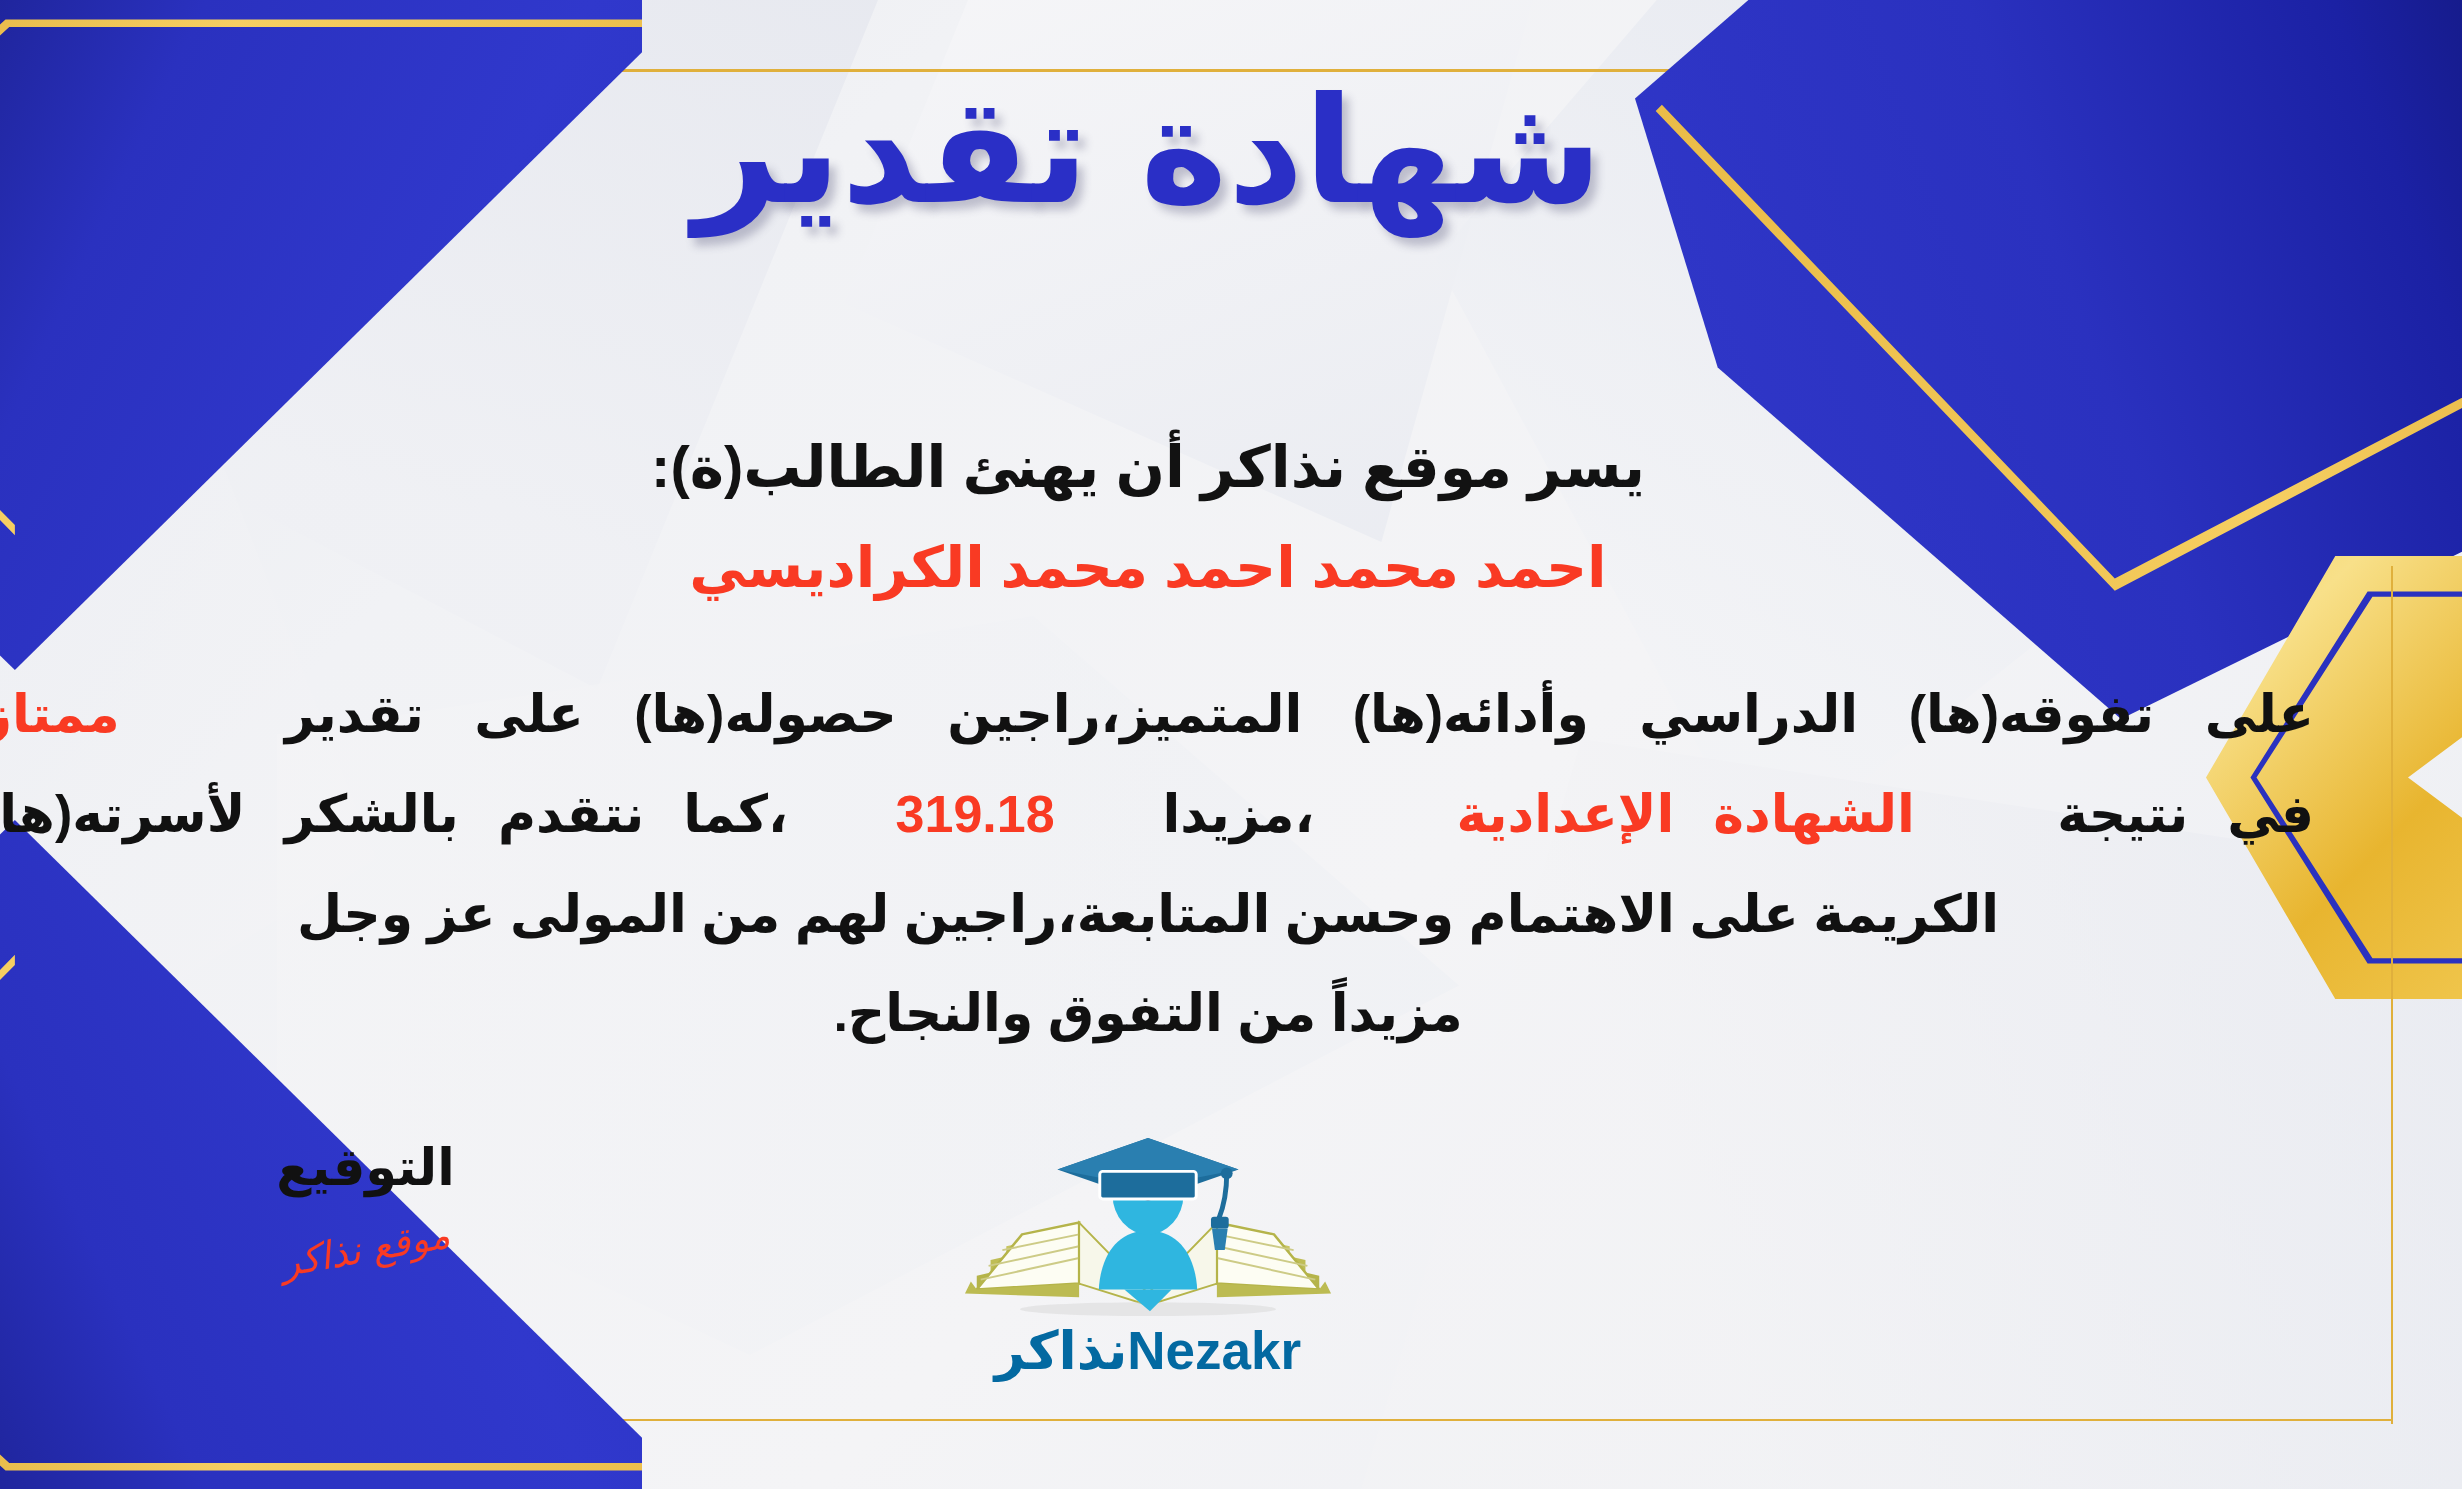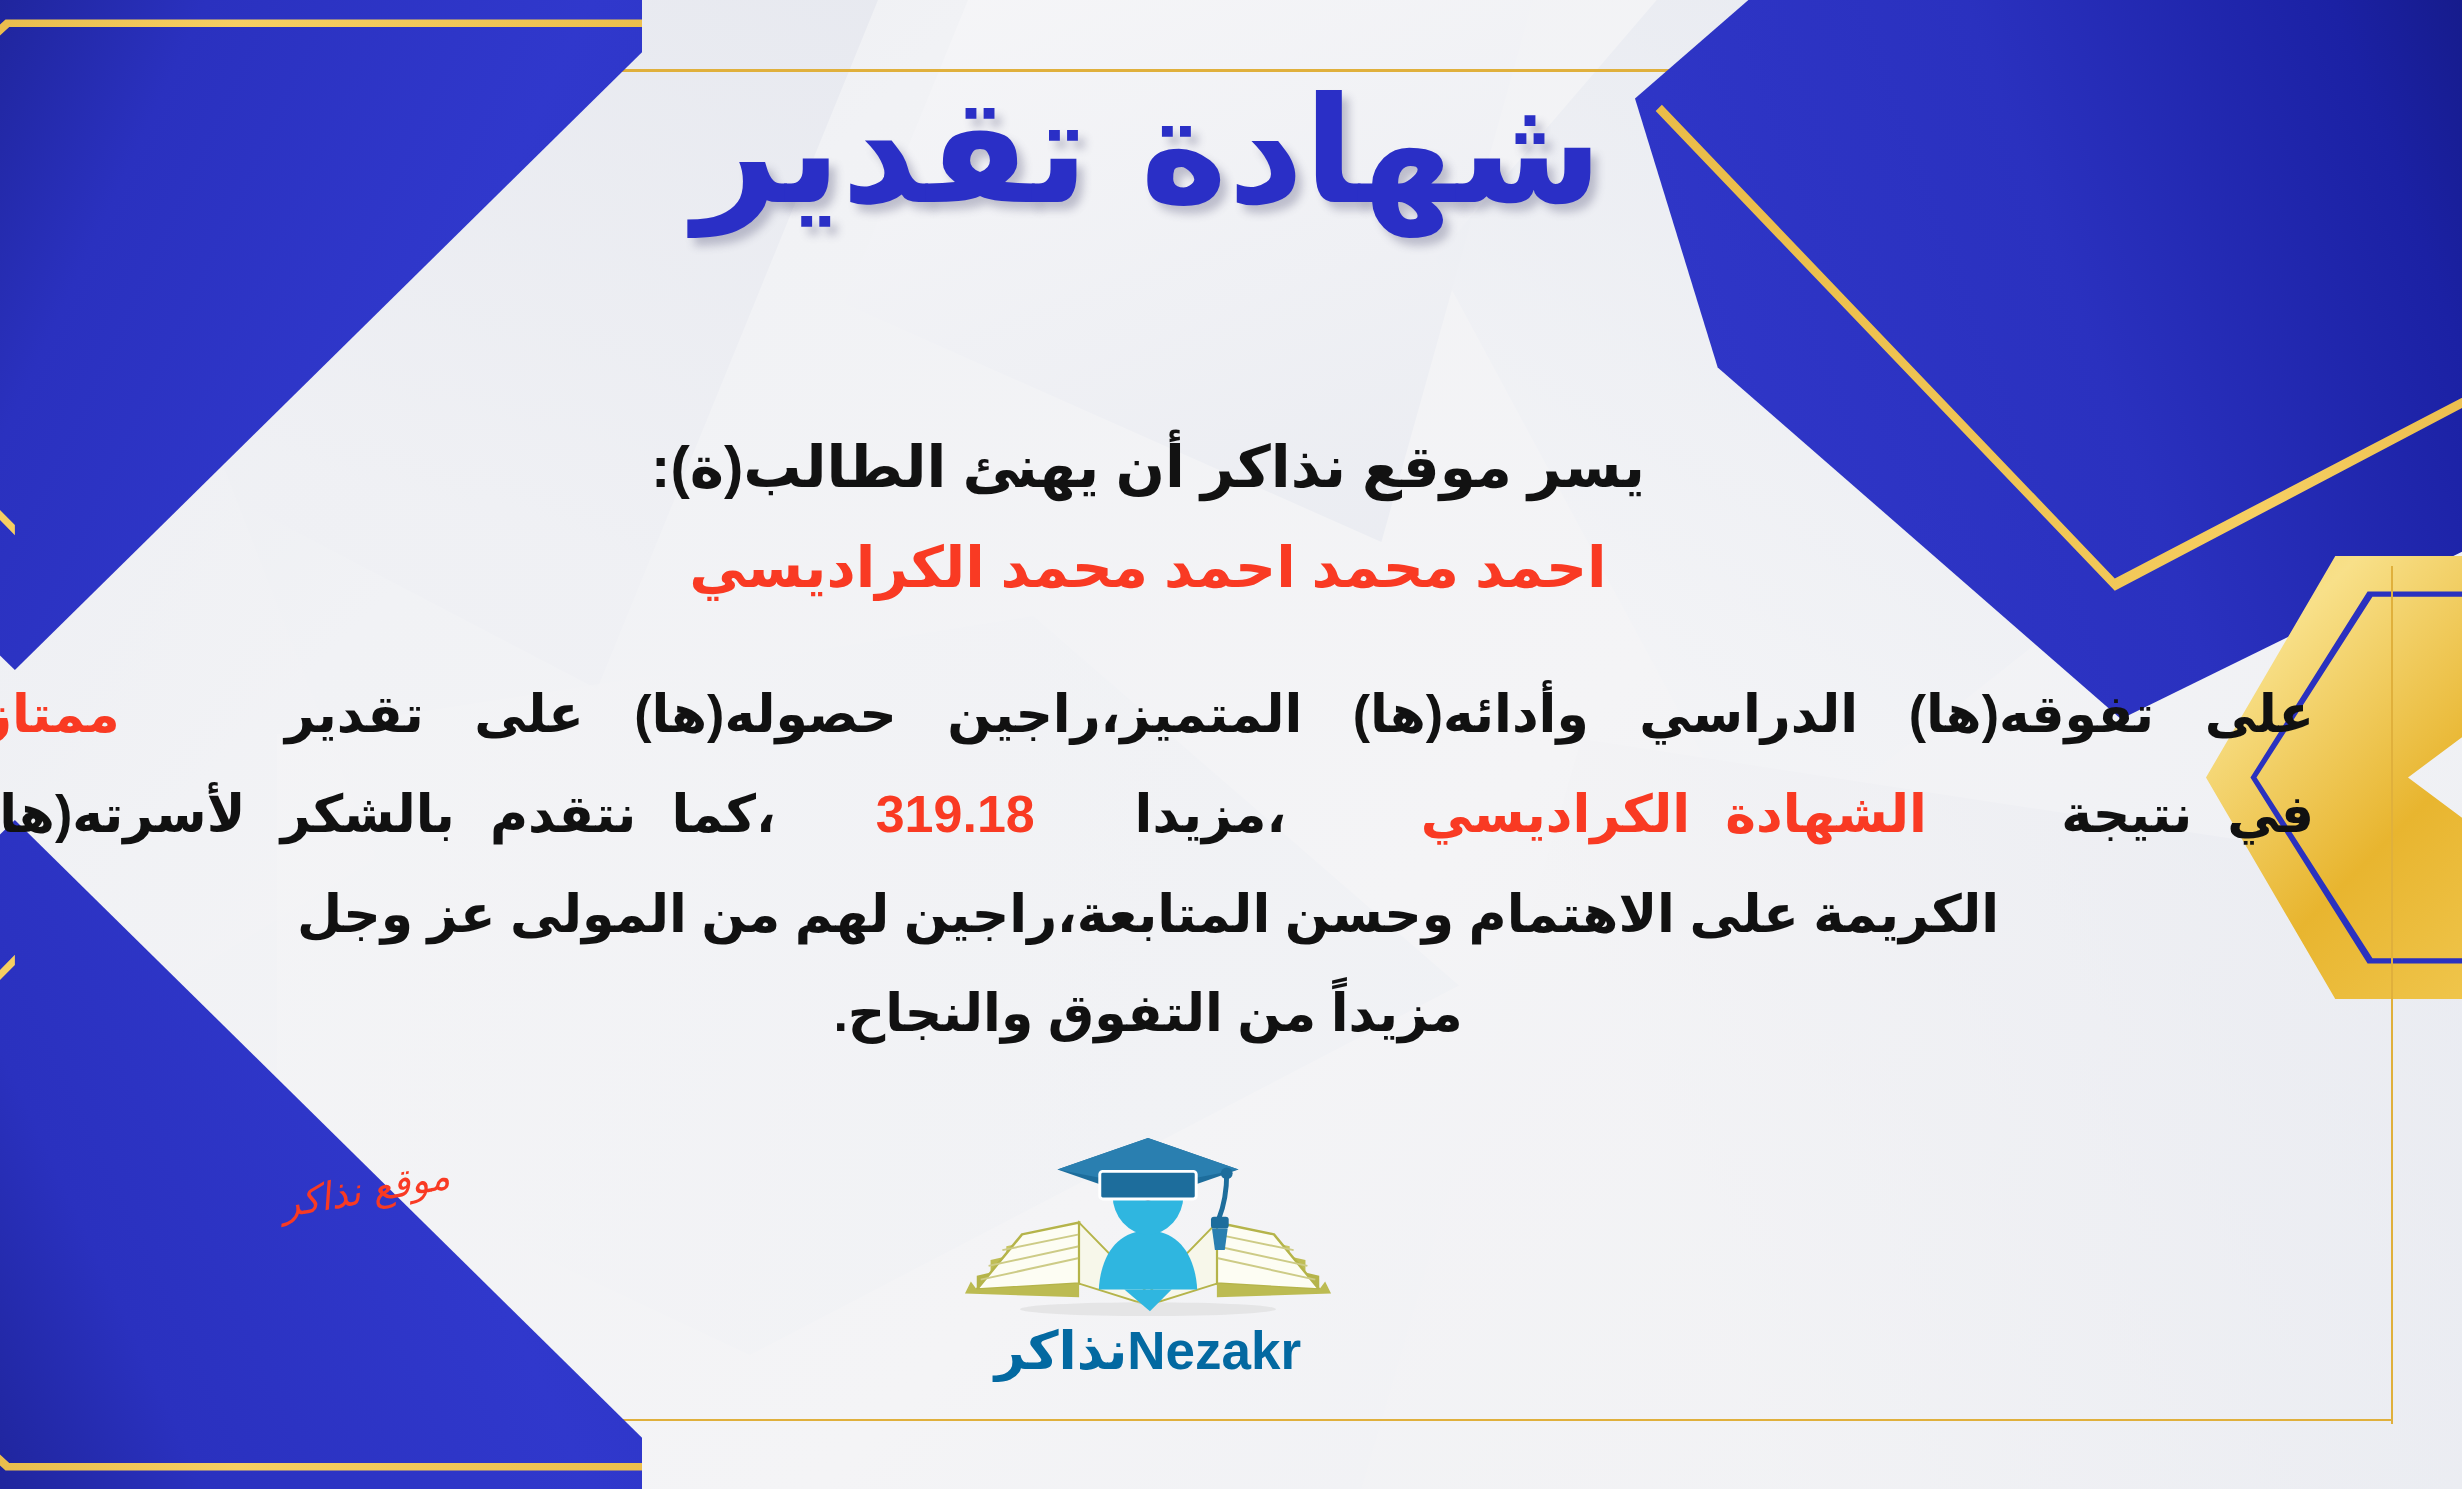--- a/index.html
+++ b/index.html
@@ -335,33 +335,34 @@
 
     <div class="body-block">
       <span class="body-line ln1">
         <span>على تفوقه(ها) الدراسي وأدائه(ها) المتميز،راجين حصوله(ها) على تقدير</span>
         <span class="spacer-md"></span>
         <span class="hl">ممتاز</span>
       </span>
       <span class="body-line ln2">
         <span>في نتيجة</span>
         <span class="spacer-md"></span>
-        <span class="hl">الشهادة الكراديسي</span>
+        <span class="hl">الشهادة الإعدادية</span>
         <span class="spacer-md"></span>
         <span>،مزيدا</span>
         <span class="spacer-sm"></span>
         <span class="hl">319.18</span>
         <span class="spacer-sm"></span>
         <span>،كما نتقدم بالشكر لأسرته(ها)</span>
       </span>
       <span class="body-line ln3">الكريمة على الاهتمام وحسن المتابعة،راجين لهم من المولى عز وجل</span>
       <span class="body-line ln4">مزيداً من التفوق والنجاح.</span>
     </div>
 
     <div class="sig-block">
+      <div class="sig-label">التوقيع</div>
       <div class="sig-script">موقع نذاكر</div>
     </div>
 
     <div class="logo">
       <svg class="logo-mark" viewBox="0 0 440 200">
 
         <g>
           <path d="M92 108 L150 96 L150 104 L92 116 Z" fill="#cfc96a"></path>
           <path d="M76 120 L150 104 L150 114 L76 130 Z" fill="#c9c561"></path>
           <path d="M60 134 L150 114 L150 126 L60 146 Z" fill="#bfbd55"></path>

